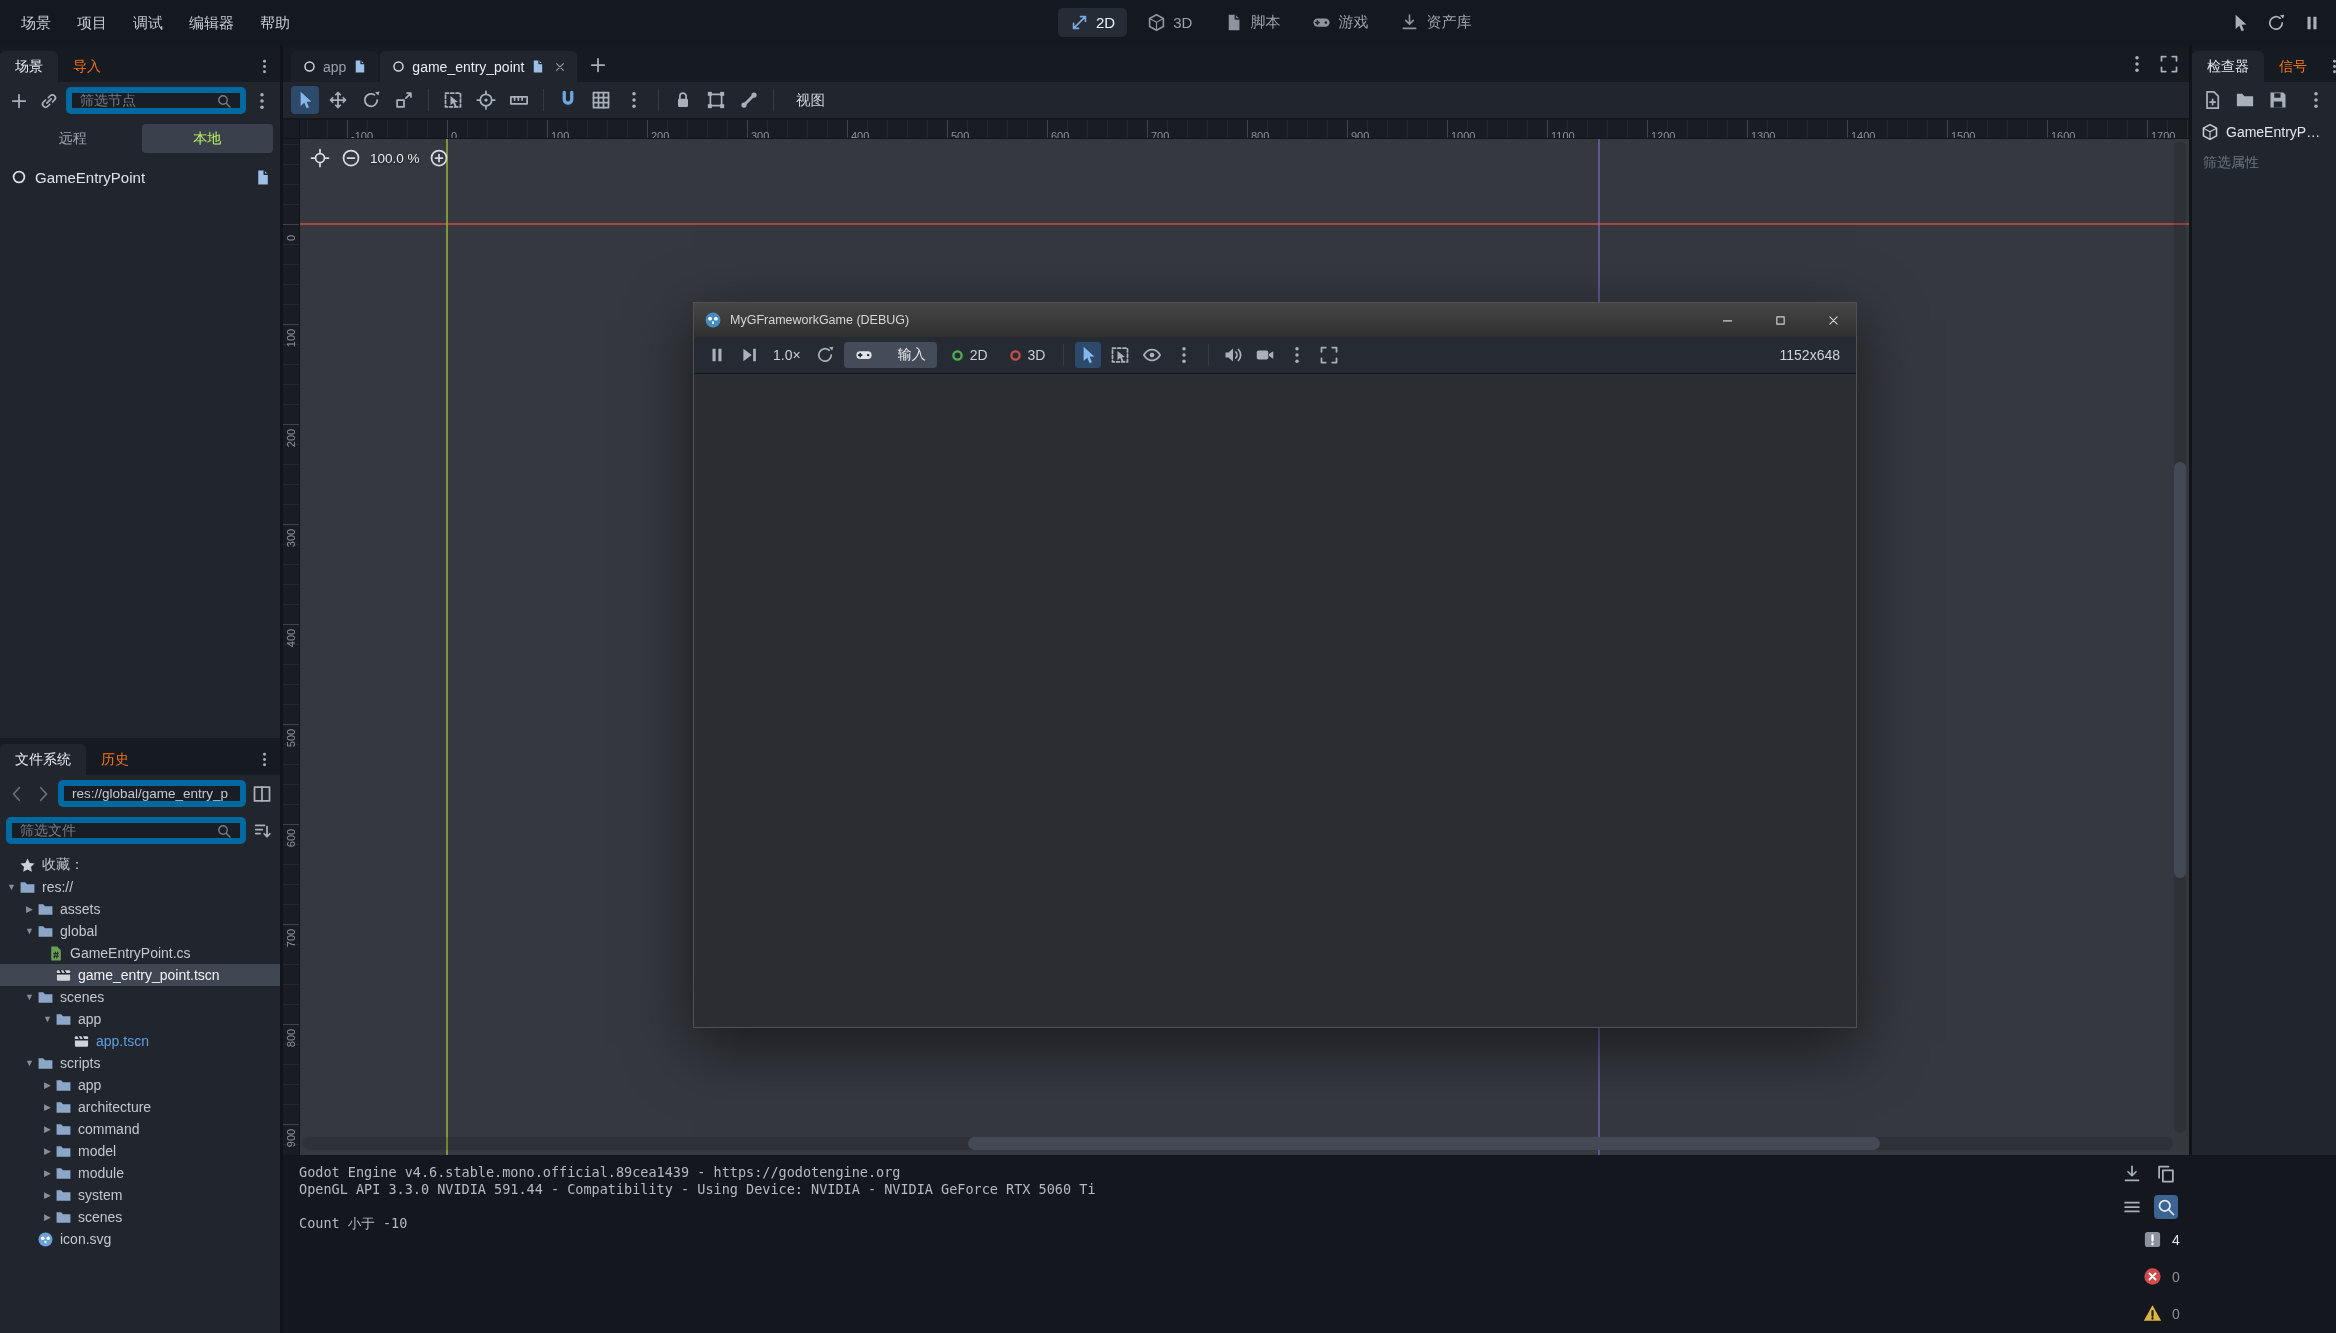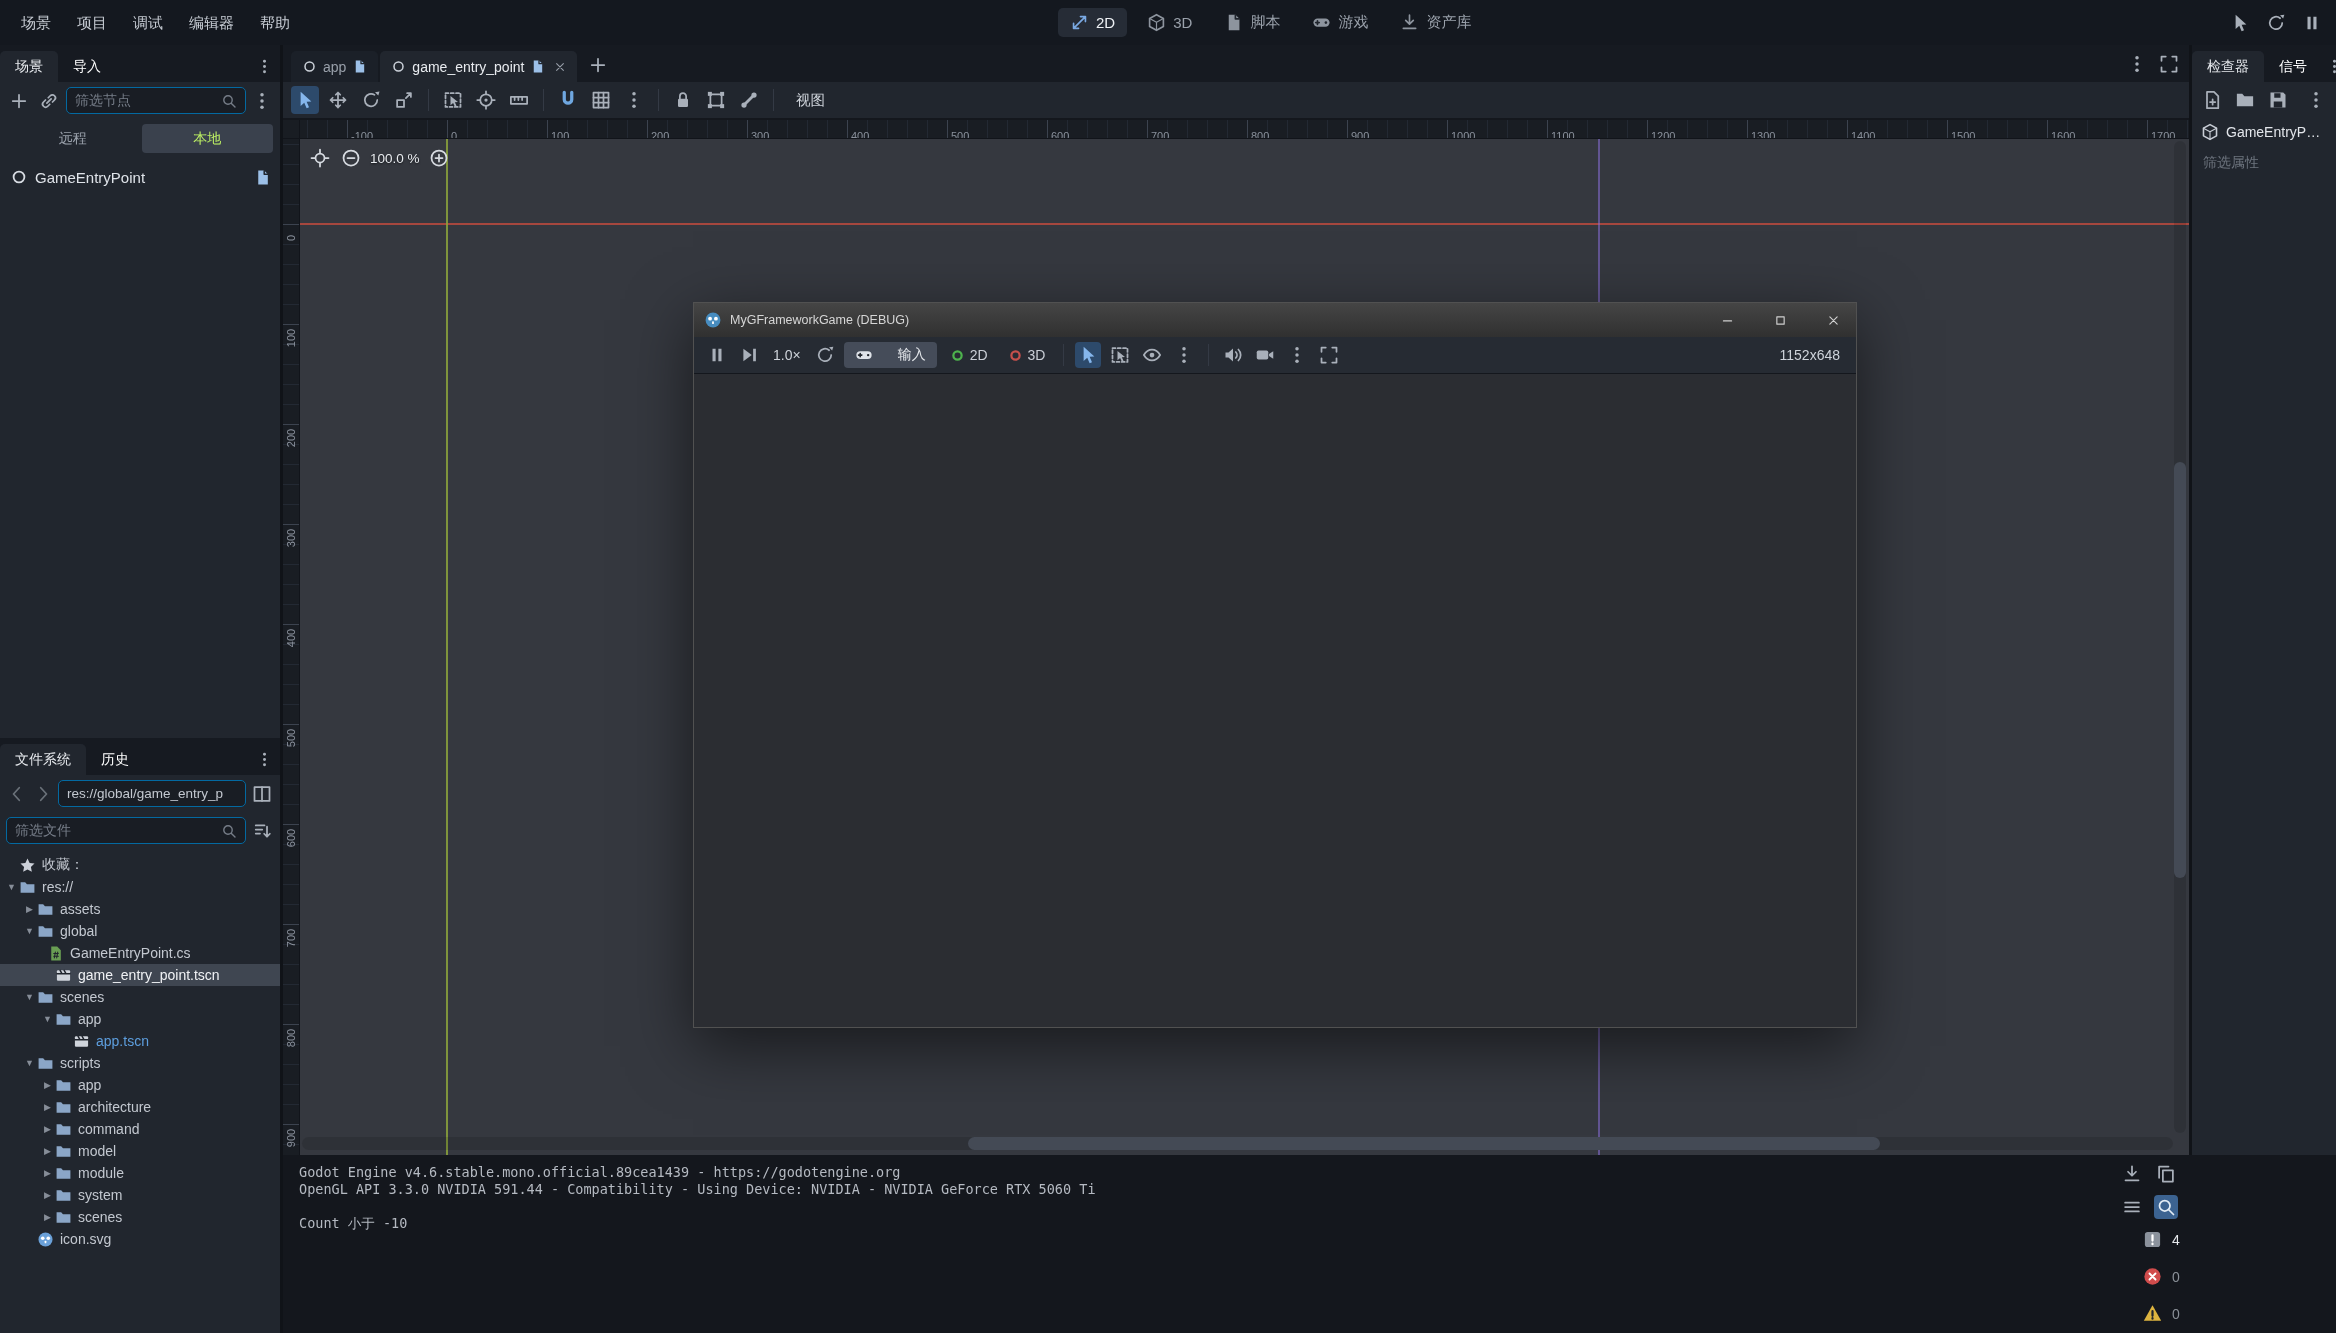--- a/index.html
+++ b/index.html
@@ -16,29 +16,29 @@
 
 #topbar{position:absolute;left:0;top:0;width:2336px;height:45px;background:#14181f;display:flex;align-items:center;padding:0 8px}
 #menus{display:flex;align-items:center;height:100%}
 .menu-item{padding:0 13px;line-height:45px;color:#c6cbd3}
 #workspaces{position:absolute;left:1058px;top:0;height:45px;display:flex;align-items:center;gap:8px}
 .ws{display:flex;align-items:center;gap:7px;padding:5px 12px;border-radius:5px;color:#9aa1ab}
 .ws.active{background:#262c36;color:#eef1f4}
 #topbar-right{position:absolute;right:10px;top:0;height:45px;display:flex;align-items:center;gap:8px}
 
 .tabbar{height:37px;background:#161a21;display:flex;align-items:flex-end}
-.tab{height:31px;padding:0 15px;display:flex;align-items:center;font-size:14px;color:#ffffff;border-radius:5px 5px 0 0;gap:6px;white-space:nowrap}
+.tab{height:31px;padding:0 15px;display:flex;align-items:center;font-size:14px;color:#f97316;border-radius:5px 5px 0 0;gap:6px;white-space:nowrap}
 .tab.active{background:#21262e;color:#e6e9ed}
 .tab-menu{margin:0 4px 4px auto;width:24px;height:24px}
 
 #left-dock{position:absolute;left:0;top:45px;width:280px;height:1288px;background:#21262e;display:flex;flex-direction:column}
 #scene-dock{height:693px;display:flex;flex-direction:column}
 #fs-dock{flex:1;display:flex;flex-direction:column}
 .trow{display:flex;align-items:center;padding:5px 6px;gap:4px}
-.field{flex:1;height:27px;background:#191d24;border:1px solid #0369a1;border-radius:5px;display:flex;align-items:center;padding:0 8px;gap:16px;color:#767d88;font-size:14px;min-width:0}
+.field{flex:1;height:27px;background:#191d24;border:6px solid #0369a1;border-radius:5px;display:flex;align-items:center;padding:0 8px;gap:16px;color:#767d88;font-size:14px;min-width:0}
 .field .ph{flex:1;white-space:nowrap;overflow:hidden}
 .field .ic{width:16px;height:16px;color:#767d88}
 .pathfield .ph{color:#c3c8d0;font-size:13.5px}
 #remote-local{display:flex;gap:3px;padding:5px 7px}
 .seg{flex:1;height:29px;display:flex;align-items:center;justify-content:center;border-radius:4px;color:#9aa1ab;font-size:14px}
 .seg.active{background:#3a414d;color:#bef264}
 #scene-tree{flex:1;padding-top:4px}
 .srow{height:30px;display:flex;align-items:center;padding:0 10px;gap:7px;position:relative;color:#dfe3e9}
 .srow .scripticon{position:absolute;right:9px;color:#9cc0e8;width:17px;height:17px}
 #fs-tree{flex:1;padding-top:5px;overflow:hidden}

